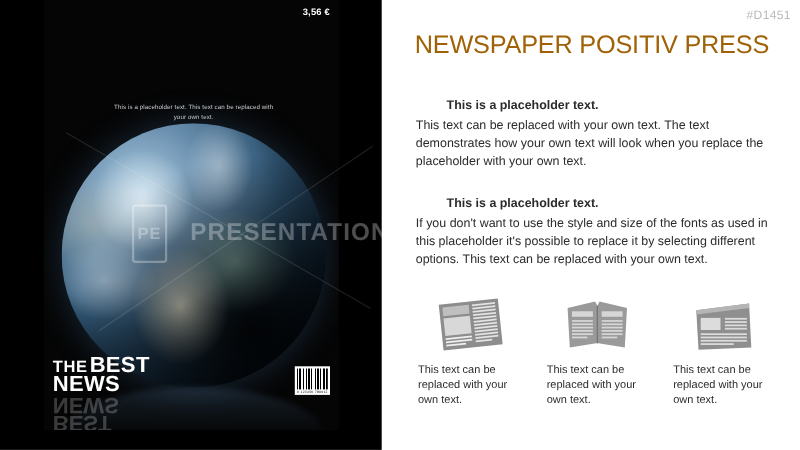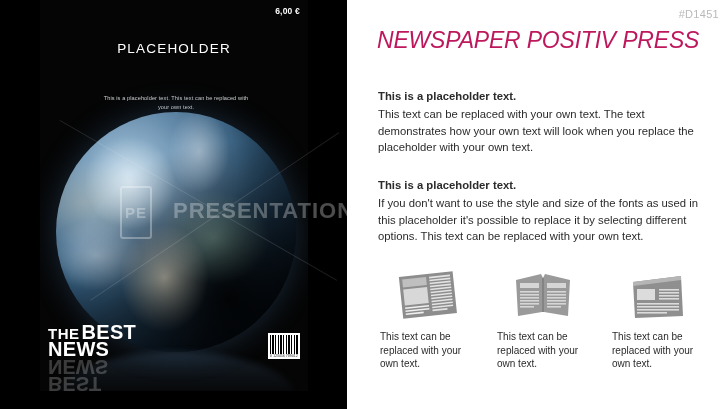--- a/index.html
+++ b/index.html
@@ -228,41 +228,41 @@
   .doc-id {
     position: absolute;
     right: 10px; top: 8px;
     color: #b9b9b9;
     font-size: 11px;
     letter-spacing: 0.3px;
   }
   .headline {
     position: absolute;
     left: 28px; top: 27px;
-    color: #be185d;
+    color: #a16207;
     font-size: 23px;
     letter-spacing: -0.2px;
     font-weight: 400;
     white-space: nowrap;
-    font-style: italic;
   }
   .body-block {
     position: absolute;
     left: 29px;
     width: 325px;
     color: #2b2b2b;
     font-size: 11.3px;
     line-height: 1.45;
   }
   .body-block.b1 { top: 88px; }
   .body-block.b2 { top: 177px; }
   .body-block b {
     font-weight: 700;
     display: block;
     margin-bottom: 2px;
+    margin-left: 28px;
   }
 
   
   .thumbs {
     position: absolute;
     left: 29px;
     top: 262px;
     width: 330px;
     display: flex;
     justify-content: space-between;
@@ -289,23 +289,22 @@
 </style>
 </head>
 <body>
 
 <div class="slide">
 
   <div class="left-panel">
 
     <div class="mag-outer">
 
-      <div class="price">6,00 €</div>
-
-      <div class="mag-title">PLACEHOLDER</div>
+      <div class="price">3,56 €</div>
+
 
       <div class="mag-sub">This is a placeholder text. This text can be replaced with your own text.</div>
 
       <div class="earth-wrap">
         <div class="earth"></div>
         <div class="earth-shade"></div>
       </div>
       <div class="earth-reflect"></div>
 
       <div class="best-news">

